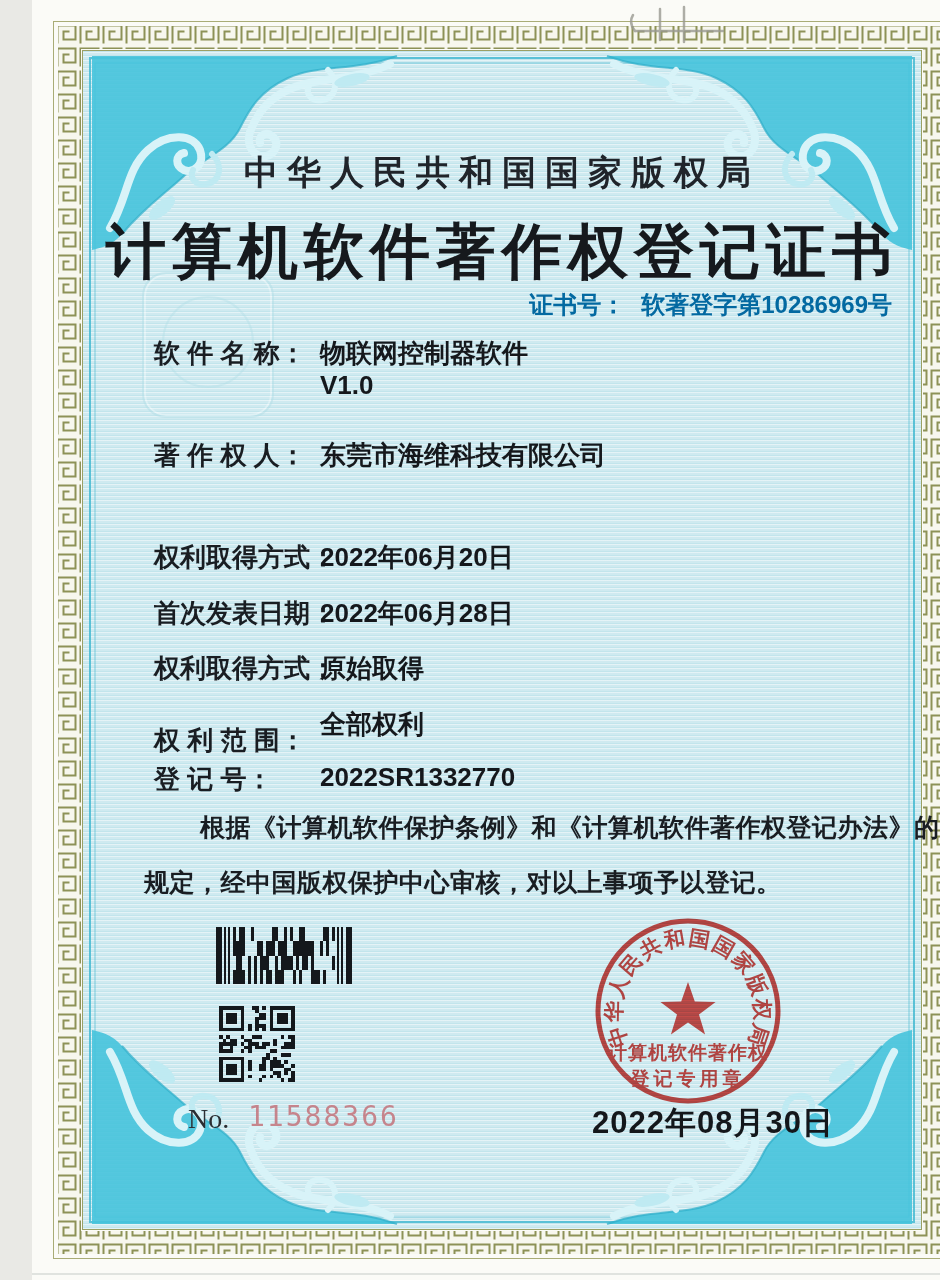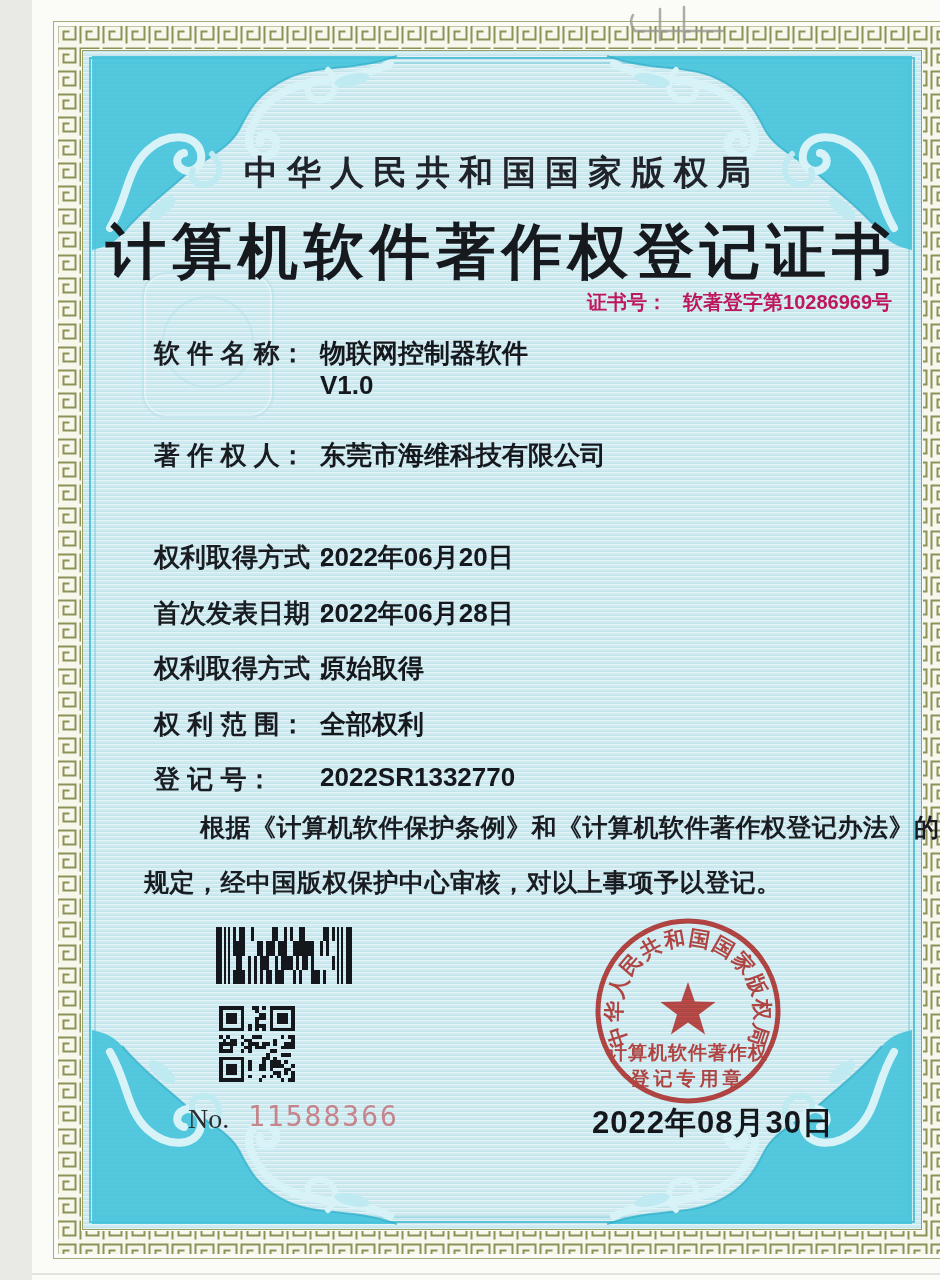--- a/index.html
+++ b/index.html
@@ -13,21 +13,21 @@
   
   .cert-bg{position:absolute;left:50px;top:50px;right:50px;bottom:50px;
            background-color:#cfeaf0;border:1px solid #9ba064;
            background-image:repeating-linear-gradient(0deg,
              rgba(255,255,255,.45) 0 1px, rgba(147,211,223,.22) 1px 2px, rgba(207,234,240,0) 2px 4px);}
   .deco-svg{position:absolute;left:0;top:0;width:940px;height:1280px;pointer-events:none;}
   
   .t{position:absolute;line-height:1.15;white-space:nowrap;}
   .authority{left:0;width:940px;text-align:center;top:153px;font-size:34px;font-weight:bold;letter-spacing:9px;color:#20242a;}
   .cert-title{left:0;width:940px;text-align:center;top:217px;font-size:60px;font-weight:bold;letter-spacing:6px;color:#16191d;}
-  .certno{top:291px;right:80px;font-size:20px;font-weight:bold;color:#be185d;}
+  .certno{top:291px;right:80px;font-size:24px;font-weight:bold;color:#0369a1;}
   .certno .gap{display:inline-block;width:16px;}
   .frow{position:absolute;left:0;top:0;width:940px;height:0;}
   .flabel{position:absolute;left:114px;font-size:26px;font-weight:bold;color:#191d22;padding-left:8px;}
   .fvalue{position:absolute;left:288px;font-size:26px;font-weight:bold;color:#15181c;}
   .stmt{font-size:25px;font-weight:bold;color:#191d22;letter-spacing:.5px;}
   .serial-prefix{left:156px;top:1103px;font-family:"Liberation Serif",serif;font-size:28px;color:#2a2e33;}
   .serial-number{left:216px;top:1101px;font-family:"DejaVu Sans Mono",monospace;font-size:28px;
                  color:#c4737b;letter-spacing:2px;opacity:.85;}
   .issue-date{left:560px;top:1105px;font-size:31px;font-weight:bold;color:#14171b;letter-spacing:1px;}
   
@@ -121,21 +121,21 @@
   </div>
   <div class="frow">
     <span class="flabel" style="top:596px">首次发表日期：</span>
     <span class="fvalue" style="top:596px">2022年06月28日</span>
   </div>
   <div class="frow">
     <span class="flabel" style="top:651px">权利取得方式：</span>
     <span class="fvalue" style="top:651px">原始取得</span>
   </div>
   <div class="frow">
-    <span class="flabel" style="top:707px">权 利 范 围：</span>
+    <span class="flabel" style="top:723px">权 利 范 围：</span>
     <span class="fvalue" style="top:707px">全部权利</span>
   </div>
   <div class="frow">
     <span class="flabel" style="top:762px">登  记  号：</span>
     <span class="fvalue" style="top:762px">2022SR1332770</span>
   </div>
 
   <div class="t stmt" style="left:112px;top:868px;">规定，经中国版权保护中心审核，对以上事项予以登记。</div>
   <div class="t stmt" style="left:168px;top:813px;">根据《计算机软件保护条例》和《计算机软件著作权登记办法》的</div>
 

